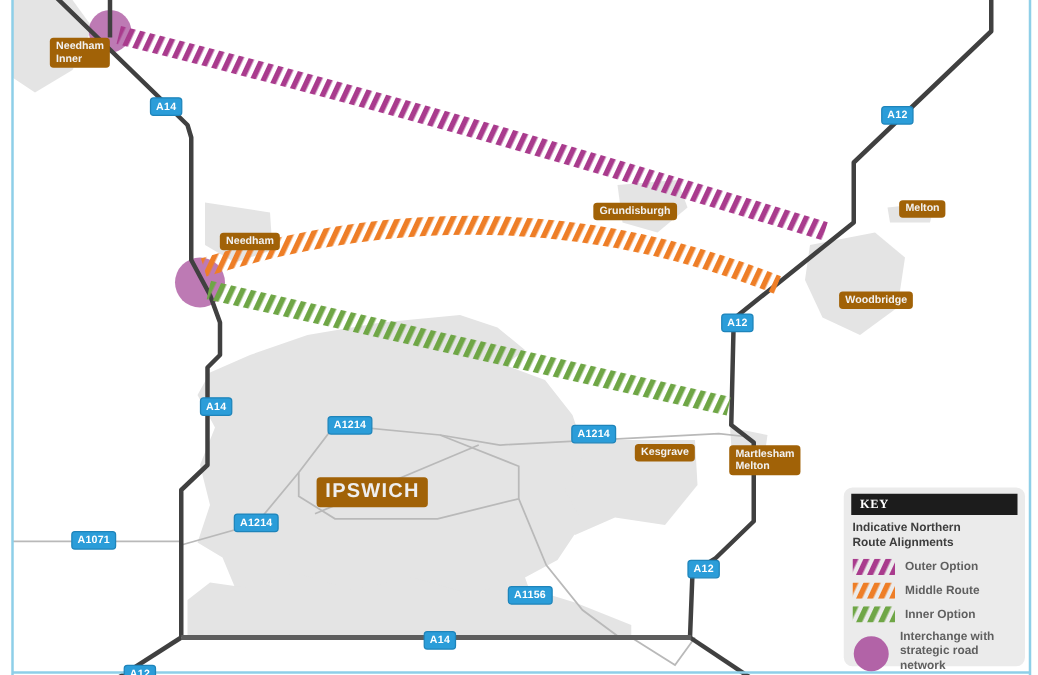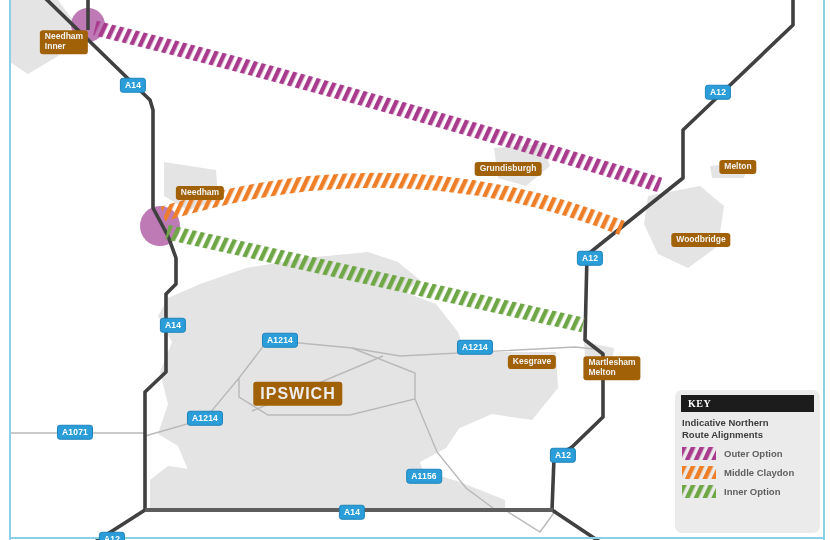--- a/index.html
+++ b/index.html
@@ -127,23 +127,32 @@
     <div class="key-row">
       <svg class="sw" width="34" height="13">
         <rect width="34" height="13" fill="url(#p-outer)"></rect>
       </svg>
       <span class="lab">Outer Option</span>
     </div>
     <div class="key-row">
       <svg class="sw" width="34" height="13">
         <rect width="34" height="13" fill="url(#p-middle)"></rect>
       </svg>
-      <span class="lab">Middle Claydon</span>
+      <span class="lab">Middle Route</span>
     </div>
     <div class="key-row">
       <svg class="sw" width="34" height="13">
         <rect width="34" height="13" fill="url(#p-inner)"></rect>
       </svg>
       <span class="lab">Inner Option</span>
     </div>
+    <div class="key-row">
+      <svg class="key-circ" width="30" height="30">
+        <circle cx="15" cy="15" r="14" fill="#b263a7"></circle>
+      </svg>
+      <span class="lab">
+        <span>Interchange with</span><br>
+        <span>strategic road network</span>
+      </span>
+    </div>
   </div>
 
 </div>
 
 </body></html>

